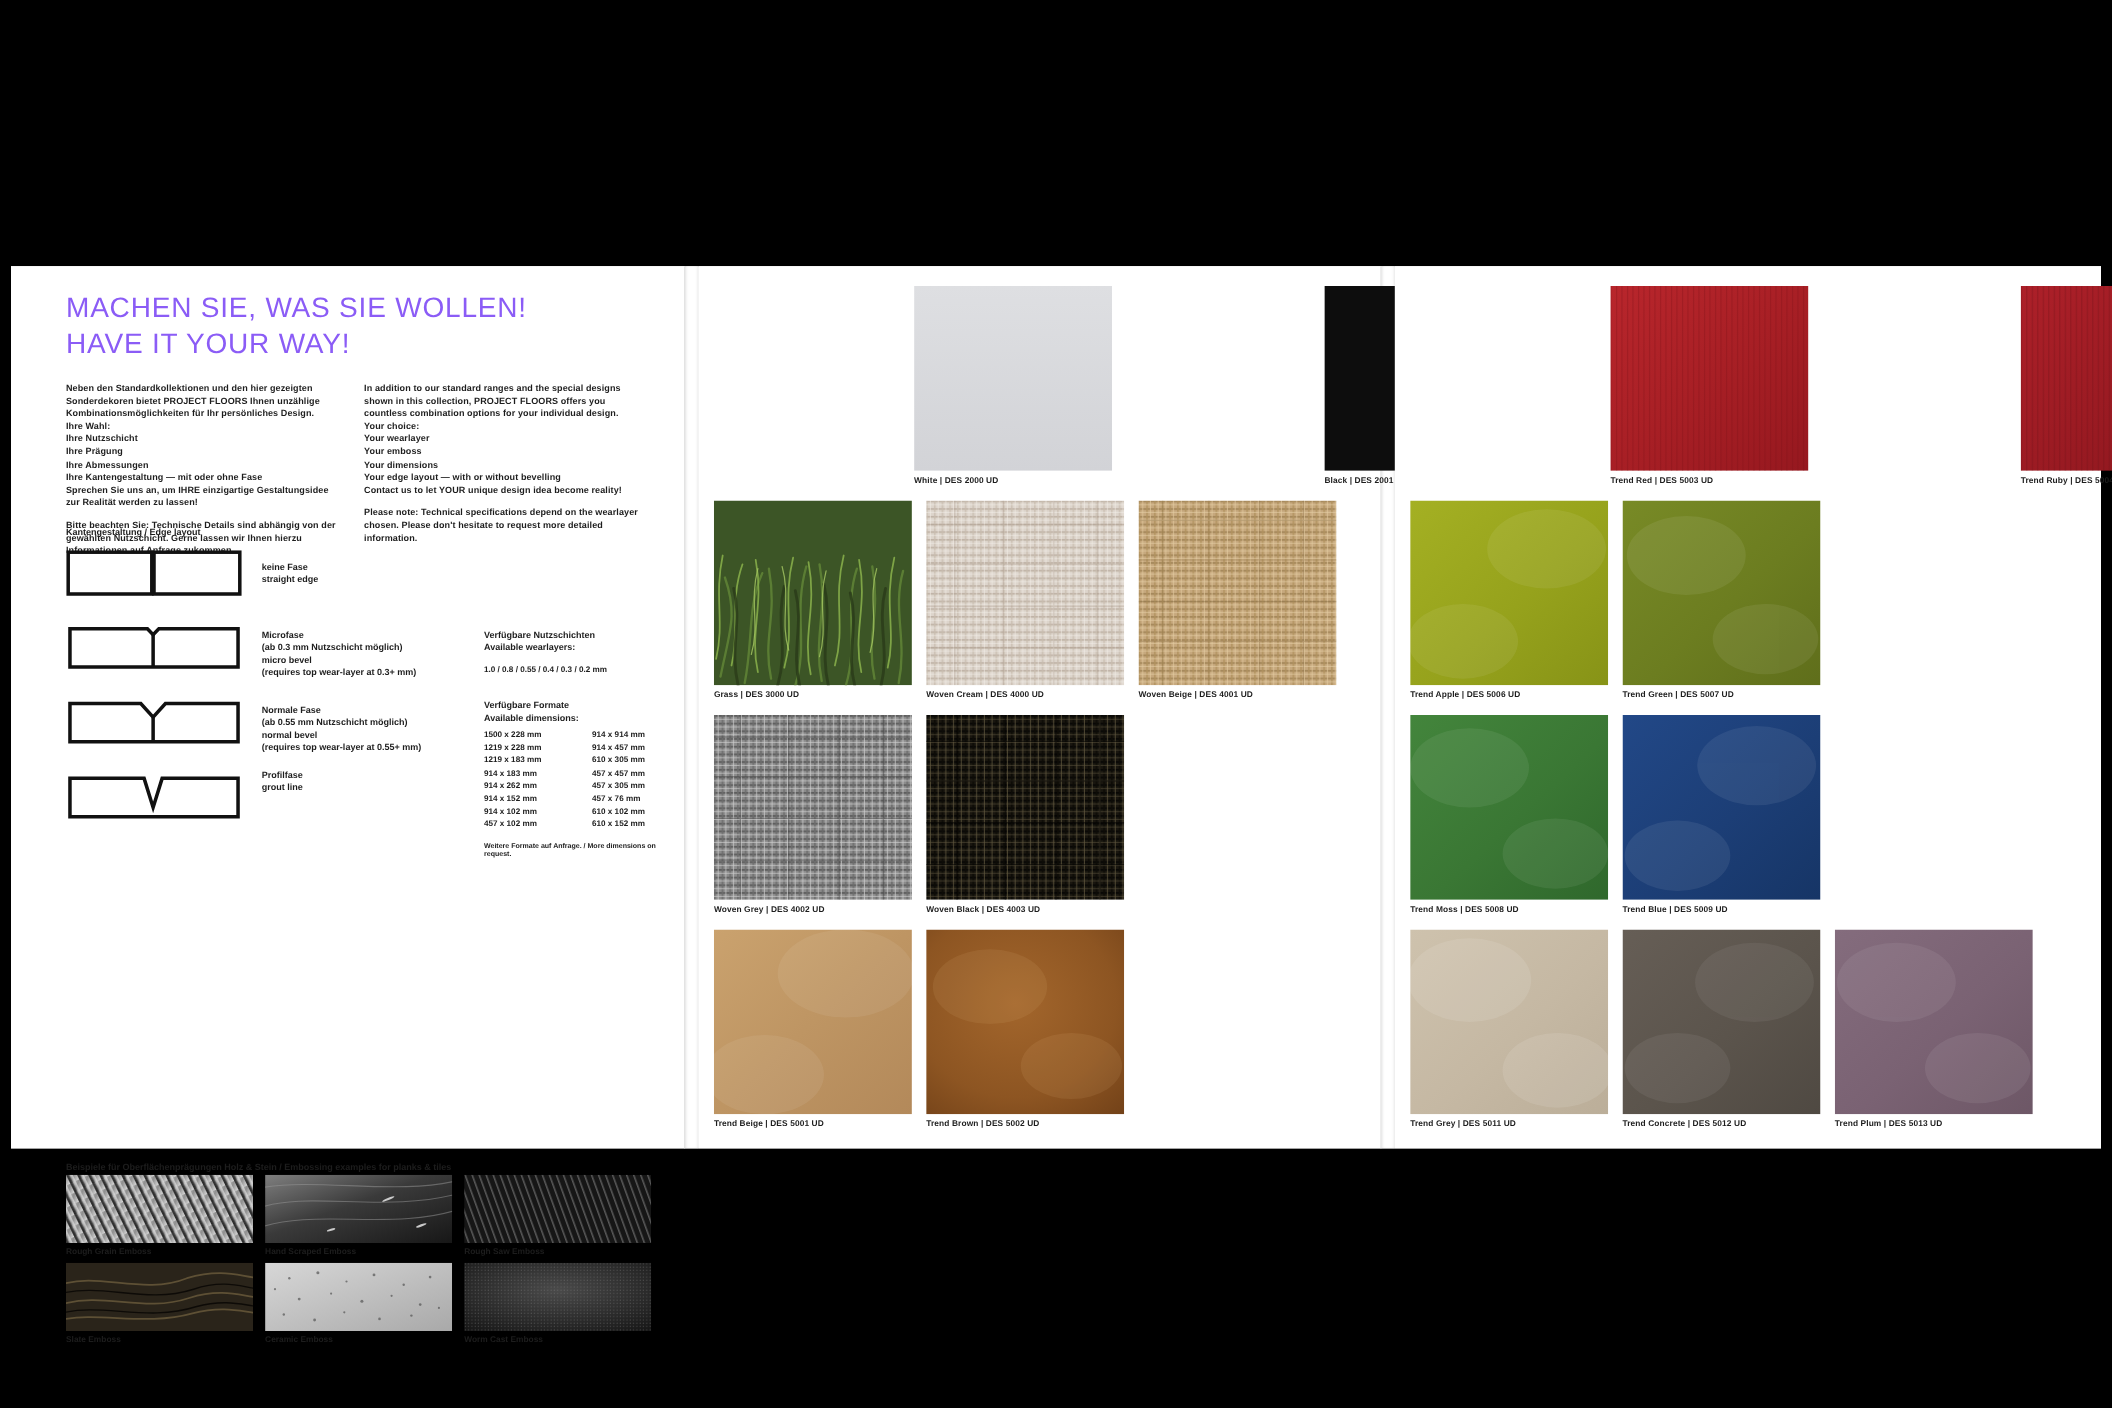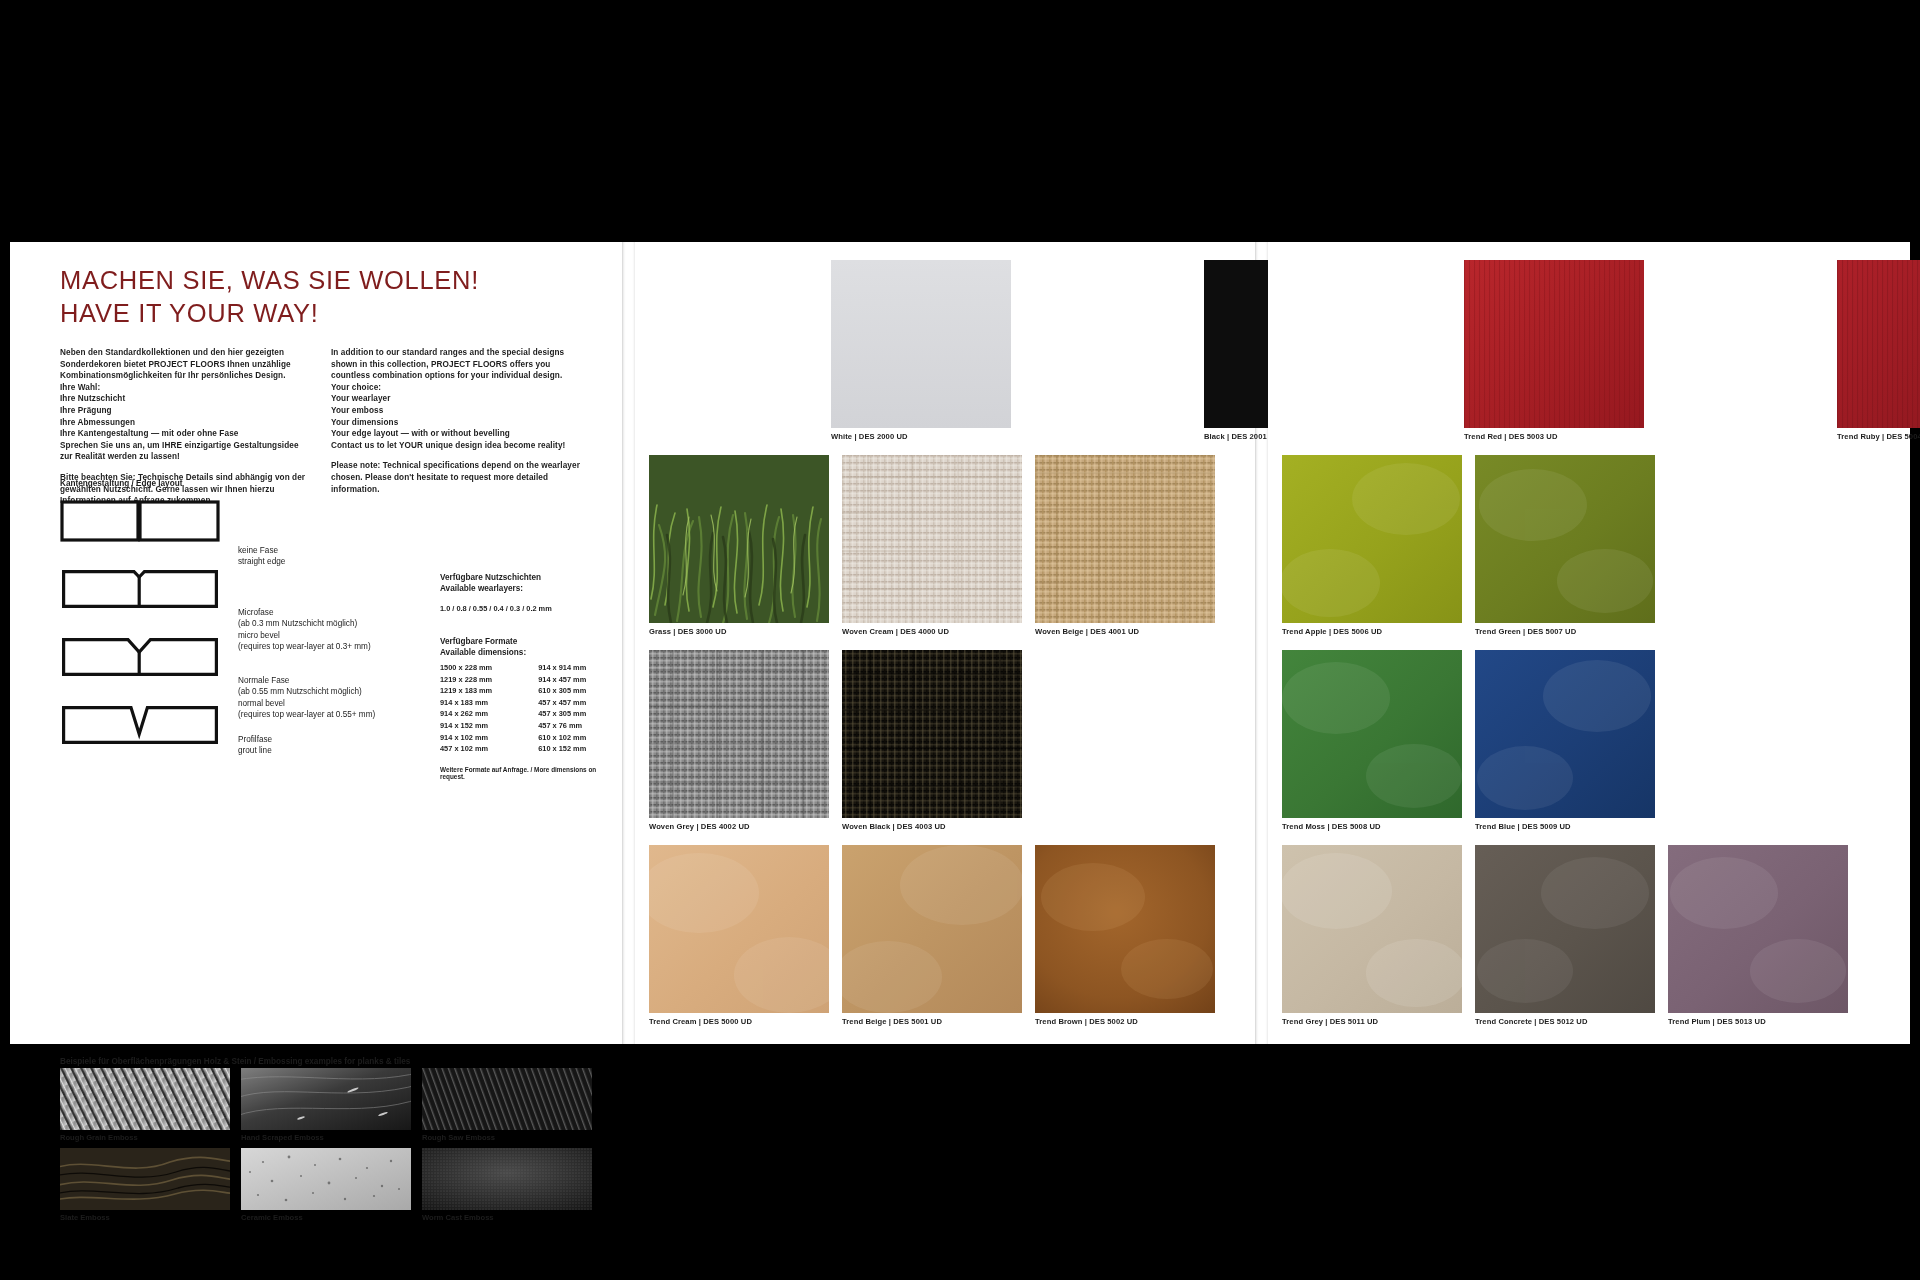--- a/index.html
+++ b/index.html
@@ -12,35 +12,35 @@
           display:flex;}
 
   .panel{position:relative;height:100%;background:#fff;}
   .panel-left{width:612px;border-right:1px solid #dcdcdc;}
   .gutter{width:12px;background:#ffffff;box-shadow:inset 2px 0 3px -2px rgba(0,0,0,.18),inset -2px 0 3px -2px rgba(0,0,0,.18);}
   .panel-mid{width:620px;border-right:1px solid #dcdcdc;}
   .panel-right{flex:1;}
 
   
   .headline{position:absolute;left:50px;top:22px;width:540px;}
-  .headline div{font-size:25.5px;letter-spacing:.7px;color:#7f1d1d;font-weight:300;line-height:1.30;
+  .headline div{font-size:25.5px;letter-spacing:.7px;color:#8b5cf6;font-weight:300;line-height:1.30;
                 font-family:"Liberation Sans",sans-serif;}
 
   .copy-wrap{position:absolute;left:50px;top:105px;width:520px;display:flex;gap:22px;}
   .copy-col{width:250px;}
   .copy-col p{margin:0;font-size:8.2px;line-height:11.6px;color:#1d1d1d;font-weight:bold;
               letter-spacing:.1px;font-family:"Liberation Sans",sans-serif;}
   .copy-col p.gap{margin-top:9px;}
   .accent{color:#ef7d22;}
 
   .edge-title{position:absolute;left:50px;top:237px;font-size:8.2px;font-weight:bold;color:#1d1d1d;}
 
   .edge-block{position:absolute;left:50px;}
   .edge-svg{display:block;}
-  .edge-label{position:absolute;font-size:8.2px;font-weight:normal;color:#1d1d1d;line-height:11.4px;margin-top:35px;}
+  .edge-label{position:absolute;font-size:8.2px;font-weight:bold;color:#1d1d1d;line-height:11.4px;}
 
   .spec{position:absolute;font-size:8.2px;font-weight:bold;color:#1d1d1d;line-height:11.4px;}
   .spec .small{font-size:7.4px;}
   .dimtable{position:absolute;font-size:7.4px;font-weight:bold;color:#1d1d1d;line-height:11.6px;}
   .dimtable table{border-collapse:collapse;}
   .dimtable td{padding:0 0 0 0;font-size:7.4px;font-weight:bold;white-space:nowrap;}
   .dimtable td.c2{padding-left:46px;}
   .dimnote{position:absolute;font-size:6.4px;font-weight:bold;color:#1d1d1d;}
 
   .emboss-title{position:absolute;left:50px;top:815px;font-size:8.2px;font-weight:bold;color:#1d1d1d;}
@@ -503,37 +503,20 @@
             </g>
           </svg>
           <span class="cap">Woven Black | DES 4003 UD</span>
         </div>
       </div>
 
       <div class="sw-grid mid-row4">
         <div class="sw-cell">
           <svg class="sw" viewBox="0 0 180 168" preserveAspectRatio="none">
             <defs>
-                <linearGradient id="tc" x1="0" y1="0" x2="1" y2="1">
-              <stop offset="0" stop-color="#e0b88d"></stop>
-                  <stop offset=".55" stop-color="#d8ac7e"></stop>
-                  <stop offset="1" stop-color="#cfa376"></stop>
-                </linearGradient>
-              </defs>
-            <rect width="180" height="168" fill="url(#tc)"></rect>
-            <g fill="#ffffff" opacity=".08">
-                <ellipse cx="50" cy="48" rx="60" ry="40"></ellipse>
-                <ellipse cx="140" cy="130" rx="55" ry="38"></ellipse>
-              </g>
-          </svg>
-          <span class="cap">Trend Cream | DES 5000 UD</span>
-        </div>
-        <div class="sw-cell">
-          <svg class="sw" viewBox="0 0 180 168" preserveAspectRatio="none">
-            <defs>
                 <linearGradient id="tb" x1="0" y1="0" x2="1" y2="1">
               <stop offset="0" stop-color="#caa26e"></stop>
                   <stop offset=".5" stop-color="#be9563"></stop>
                   <stop offset="1" stop-color="#b3895a"></stop>
                 </linearGradient>
               </defs>
             <rect width="180" height="168" fill="url(#tb)"></rect>
             <g fill="#ffffff" opacity=".07">
                 <ellipse cx="120" cy="40" rx="62" ry="40"></ellipse>
                 <ellipse cx="46" cy="132" rx="54" ry="36"></ellipse>

